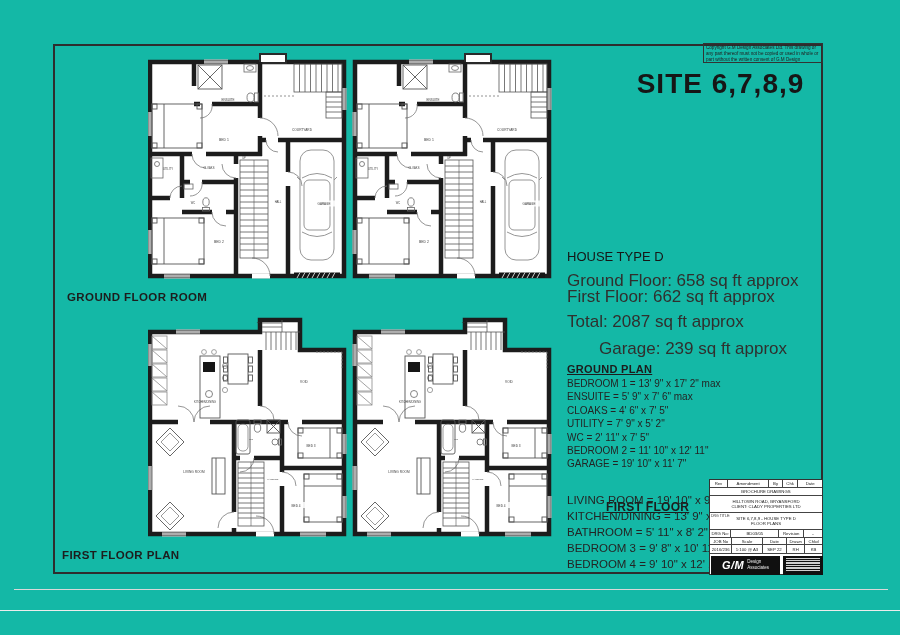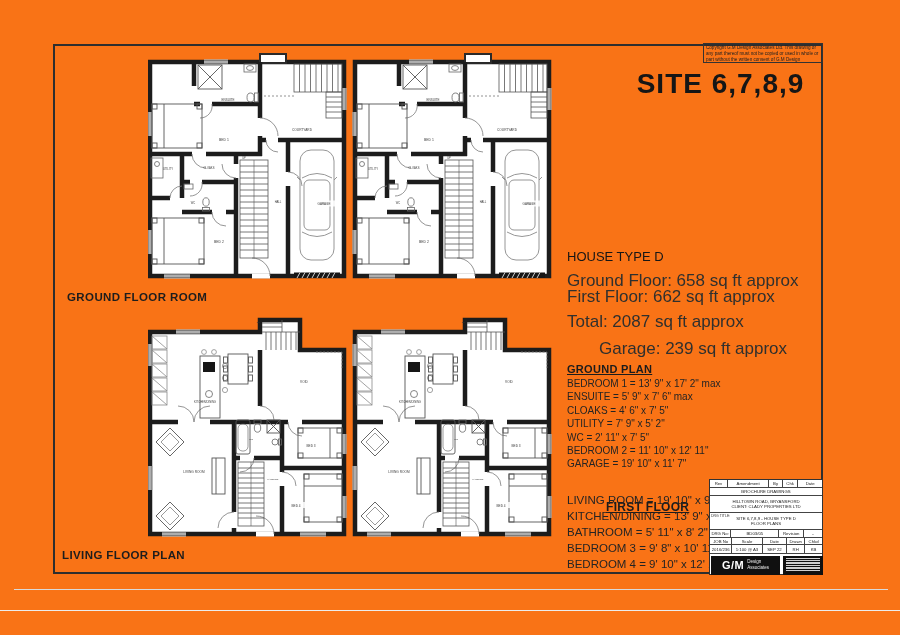--- a/index.html
+++ b/index.html
@@ -1,18 +1,18 @@
 <!DOCTYPE html>
 <html><head>
 <meta charset="utf-8">
 <style>
   * { margin:0; padding:0; box-sizing:border-box; }
   html,body { width:900px; height:635px; background:#ffffff; font-family:"Liberation Sans",sans-serif; }
   .abs { position:absolute; }
-  #page { position:relative; width:900px; height:635px; background:#f97316; overflow:hidden; }
+  #page { position:relative; width:900px; height:635px; background:#14b8a6; overflow:hidden; }
 
   
   .frame { left:53px; top:44px; width:770px; height:530px; border:2px solid #2e2e2e; }
 
   
   .copy-box { left:703px; top:43px; width:120px; height:20px; border:1px solid #333;
               font-size:4.6px; line-height:1.32; color:#222; padding:1px 2px; overflow:hidden; }
 
   
   .site-title { left:618px; top:68px; width:205px; text-align:center;
@@ -34,21 +34,21 @@
   .tb-row { position:relative; display:flex; border-bottom:1px solid #444; align-items:stretch; }
   .tb-cell { border-right:1px solid #444; display:flex; align-items:center; justify-content:center;
              text-align:center; overflow:hidden; }
   .tb-cell:last-child { border-right:none; }
   .tb-center { display:flex; flex-direction:column; align-items:center; justify-content:center;
                width:100%; text-align:center; }
   .drg-label { position:absolute; left:1px; top:1px; font-size:3.5px; color:#333; }
   .logo-row { position:relative; height:22px; }
   .logo-box { position:absolute; left:1px; top:1.5px; width:69px; height:19px; background:#101010;
               display:flex; align-items:center; justify-content:center; gap:3px; }
-  .logo-gm  { color:#fff; font-size:11px; font-weight:700; letter-spacing:.5px; }
+  .logo-gm  { color:#fff; font-size:11px; font-weight:700; font-style:italic; letter-spacing:.5px; }
   .logo-sub { color:#eee; font-size:4.5px; line-height:1.3; }
   .addr-box { position:absolute; left:73px; top:1.5px; width:40px; height:19px; background:#101010;
               padding:2px 3px; }
   .addr-line { height:1.1px; background:#cfcfcf; margin-bottom:1.4px; }
 
   .scanline { height:1px; }
 
   svg text { font-family:"Liberation Sans",sans-serif; fill:#3a3a3a; }
 </style>
 </head>
@@ -358,21 +358,21 @@
         <rect x="153" y="126.5" width="20" height="6" fill="#fff" opacity="0.85"></rect>
         <text x="163" y="131" font-size="3.2" text-anchor="middle">BED 3</text>
         <rect x="139" y="186" width="19" height="6" fill="#fff" opacity="0.85"></rect>
         <text x="148" y="190.5" font-size="3.2" text-anchor="middle">BED 4</text>
       </g>
     </defs>
     <use href="#ff-unit" x="0"></use>
     <use href="#ff-unit" x="205"></use>
   </svg>
 
-  <div class="abs caption" style="left:62px; top:549px;">LIVING FLOOR PLAN</div>
+  <div class="abs caption" style="left:62px; top:549px;">FIRST FLOOR PLAN</div>
 
   <div class="abs spec-head" style="left:567px; top:249px;">HOUSE TYPE D</div>
   <div class="abs spec-line" style="left:567px; top:271px;">Ground Floor: 658 sq ft approx</div>
   <div class="abs spec-line" style="left:567px; top:286.5px;">First Floor: 662 sq ft approx</div>
   <div class="abs spec-line" style="left:567px; top:312px;">Total: 2087 sq ft approx</div>
   <div class="abs spec-line" style="left:567px; top:339px;margin-left:32px;">Garage: 239 sq ft approx</div>
 
   <div class="abs list-head" style="left:567px; top:363px;">GROUND PLAN</div>
   <div class="abs" style="left:567px; top:377px;">
     <div class="g-item">BEDROOM 1 = 13' 9" x 17' 2" max</div>

